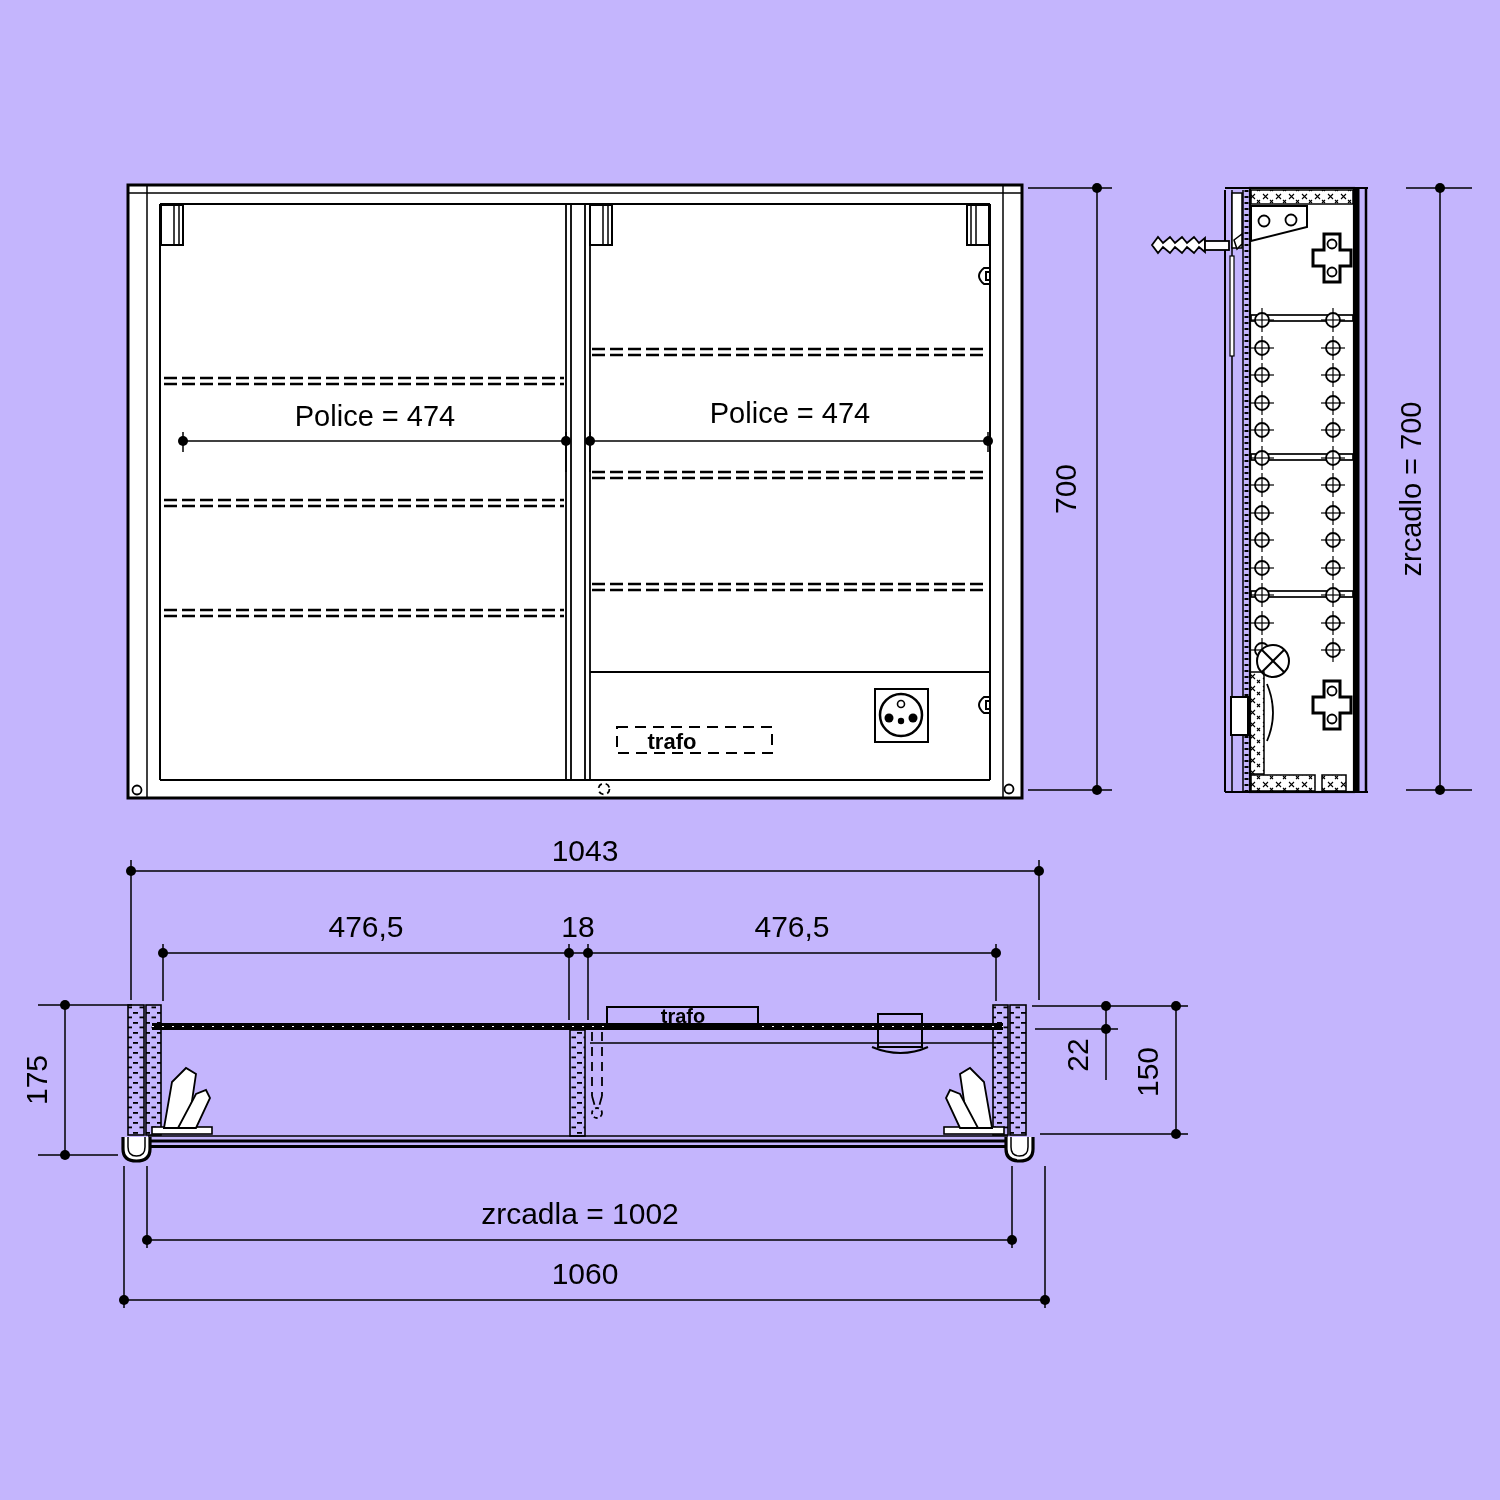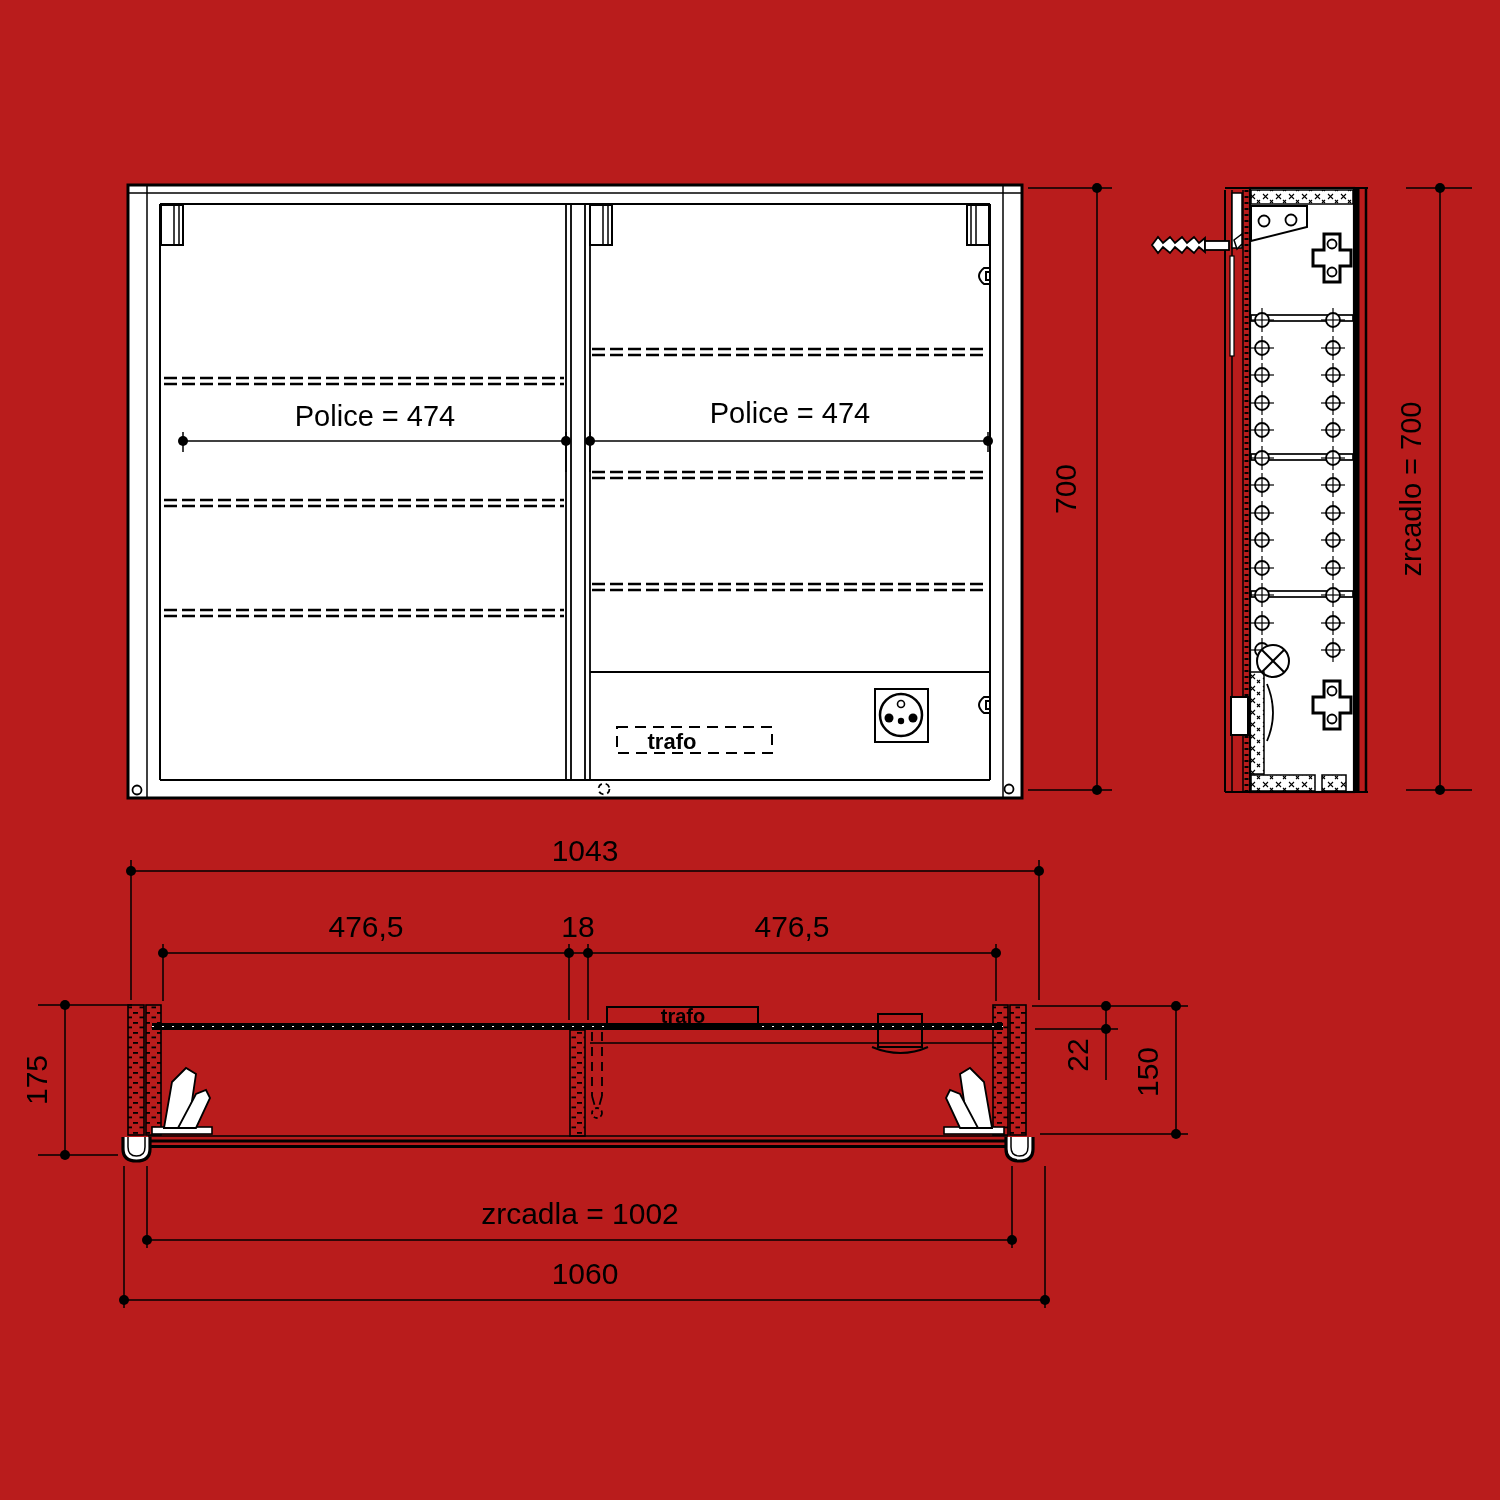--- a/index.html
+++ b/index.html
@@ -1,16 +1,16 @@
 <!DOCTYPE html>
 <html><head>
 <meta charset="utf-8">
 <style>
   html,body{margin:0;padding:0;background:#ffffff;}
-  .sheet{width:1500px;height:1500px;background:#b91c1c;position:relative;font-family:"Liberation Sans",sans-serif;}
+  .sheet{width:1500px;height:1500px;background:#c4b5fd;position:relative;font-family:"Liberation Sans",sans-serif;}
   svg{display:block;}
   text{fill:#000;font-family:"Liberation Sans",sans-serif;}
   .dimtxt{font-size:30px;}
   .poltxt{font-size:29px;}
   .traftxt{font-size:22px;font-weight:bold;}
   .traftxt2{font-size:20px;font-weight:bold;}
   .rotxt{font-size:29px;}
 </style>
 </head>
 <body>

